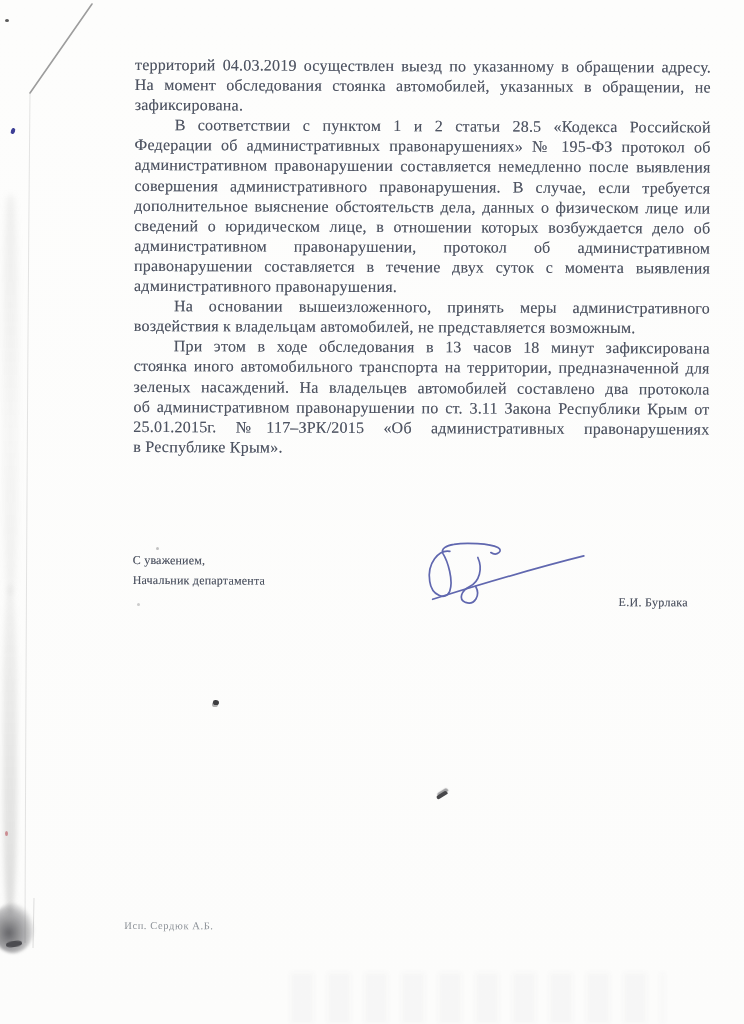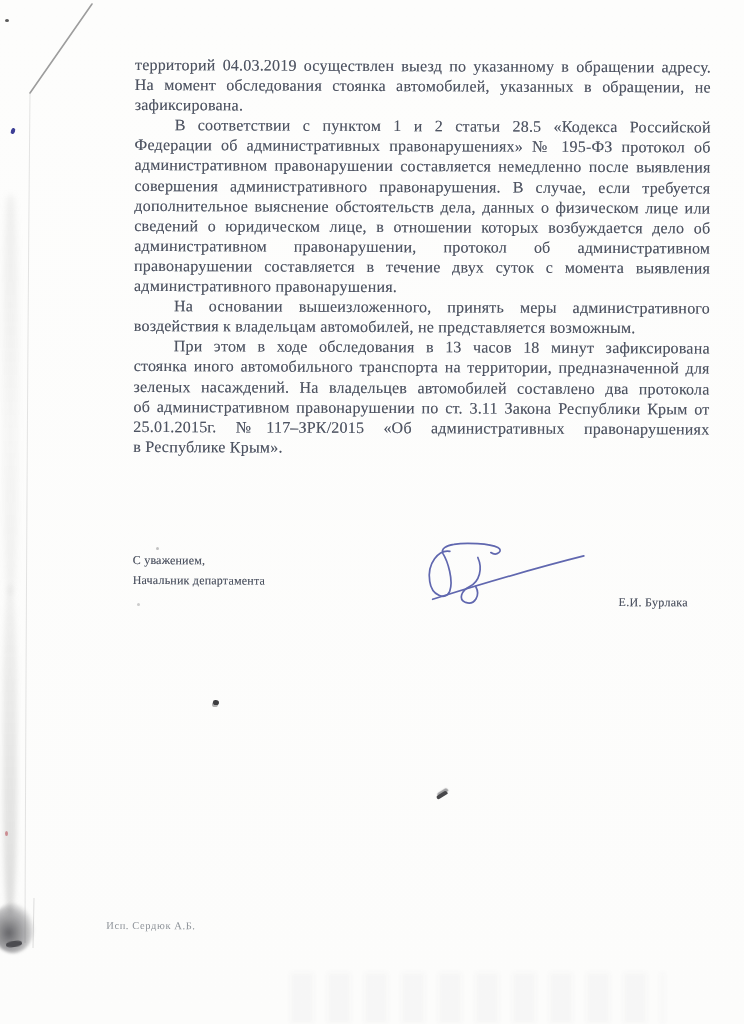--- a/index.html
+++ b/index.html
@@ -30,21 +30,21 @@
     font-size:12px;line-height:20.3px;letter-spacing:0.2px;
     text-shadow:0 0 0.5px rgba(78,84,98,0.5);
   }
   .signer{
     position:absolute;left:621px;top:571px;
     font-size:12px;letter-spacing:0.3px;
     text-shadow:0 0 0.5px rgba(78,84,98,0.5);
     margin-top:23px;
   }
   .footer-note{
-    position:absolute;left:110px;top:921px;
+    position:absolute;left:128px;top:921px;
     font-size:10.5px;letter-spacing:0.6px;color:#8d9298;
   }
 
   
   .signature{position:absolute;left:408px;top:533px;width:195px;height:85px;}
 
   
   .artifacts{position:absolute;inset:0;pointer-events:none;}
   .crease-svg{position:absolute;left:0;top:0;}
   .smudge{position:absolute;border-radius:40%;}

